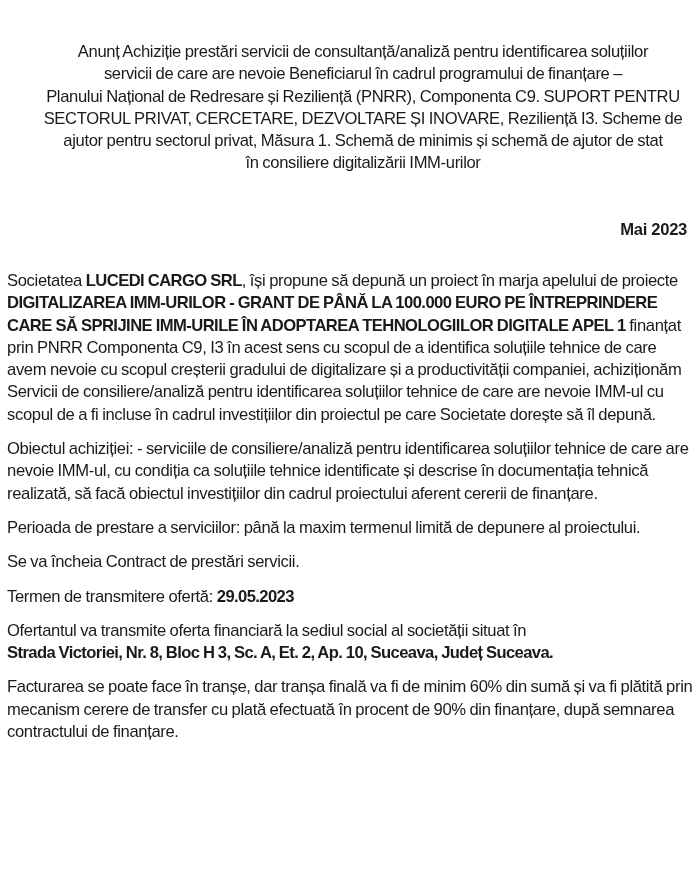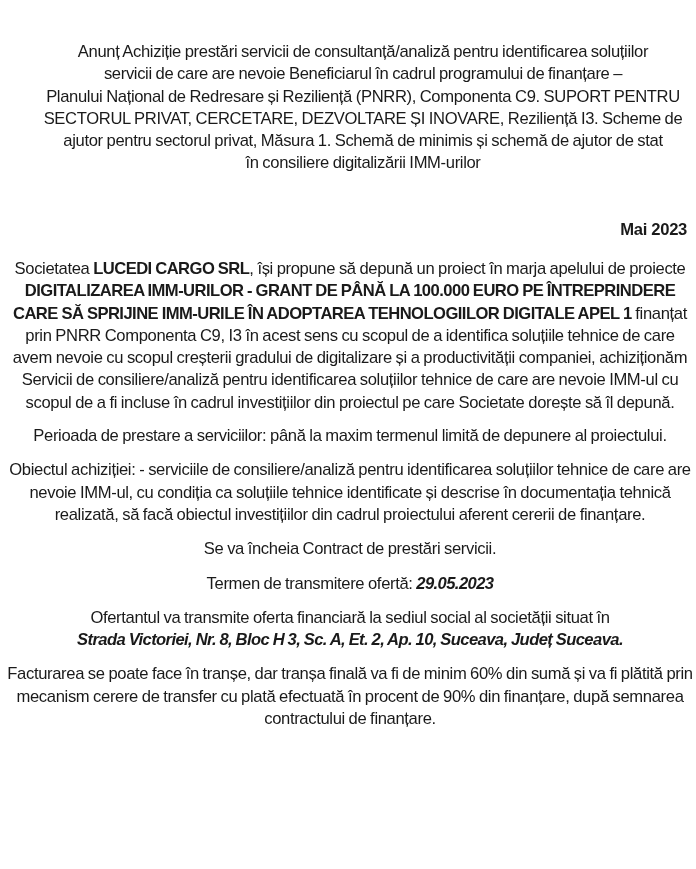--- a/index.html
+++ b/index.html
@@ -45,27 +45,26 @@
       position: absolute;
       left: 7px;
       top: 258px;
       width: 686px;
       font-size: 16.6px;
       line-height: 22.3px;
       letter-spacing: -0.35px;
       word-spacing: -0.5px;
     }
     .para {
-      margin: 0 0 12px 0;
-      text-align: center;
+      margin: 12px 0 12px 0;
     }
     .para.p1 { margin-bottom: 11px; }
     .para.p2 { margin-bottom: 12px; }
     .bold { font-weight: bold; letter-spacing: -0.55px; }
-    .italic-bold { font-style: italic; font-weight: bold; letter-spacing: -0.6px; }
+    .italic-bold { font-weight: bold; letter-spacing: -0.6px; }
   </style>
 </head>
 <body>
 
 <div class="doc">
 
   <div class="title">
     <div>Anunț Achiziție prestări servicii de consultanță/analiză pentru identificarea soluțiilor</div>
     <div>servicii de care are nevoie Beneficiarul în cadrul programului de finanțare –</div>
     <div>Planului Național de Redresare și Reziliență (PNRR), Componenta C9. SUPORT PENTRU</div>
@@ -73,23 +72,23 @@
     <div>ajutor pentru sectorul privat, Măsura 1. Schemă de minimis și schemă de ajutor de stat</div>
     <div>în consiliere digitalizării IMM-urilor</div>
   </div>
 
   <div class="date">Mai 2023</div>
 
   <div class="body">
 
     <p class="para p1"><span>Societatea </span><span class="bold">LUCEDI CARGO SRL</span><span>, își propune să depună un proiect în marja apelului de proiecte </span><span class="bold">DIGITALIZAREA IMM-URILOR - GRANT DE PÂNĂ LA 100.000 EURO PE ÎNTREPRINDERE CARE SĂ SPRIJINE IMM-URILE ÎN ADOPTAREA TEHNOLOGIILOR DIGITALE APEL 1</span><span> finanțat prin PNRR Componenta C9, I3 în acest sens cu scopul de a identifica soluțiile tehnice de care avem nevoie cu scopul creșterii gradului de digitalizare și a productivității companiei, achiziționăm Servicii de consiliere/analiză pentru identificarea soluțiilor tehnice de care are nevoie IMM-ul cu scopul de a fi incluse în cadrul investițiilor din proiectul pe care Societate dorește să îl depună.</span></p>
 
+    <p class="para p2">Obiectul achiziției: - serviciile de consiliere/analiză pentru identificarea soluțiilor tehnice de care are nevoie IMM-ul, cu condiția ca soluțiile tehnice identificate și descrise în documentația tehnică realizată, să facă obiectul investițiilor din cadrul proiectului aferent cererii de finanțare.</p>
+
     <p class="para">Perioada de prestare a serviciilor: până la maxim termenul limită de depunere al proiectului.</p>
-
-    <p class="para p2">Obiectul achiziției: - serviciile de consiliere/analiză pentru identificarea soluțiilor tehnice de care are nevoie IMM-ul, cu condiția ca soluțiile tehnice identificate și descrise în documentația tehnică realizată, să facă obiectul investițiilor din cadrul proiectului aferent cererii de finanțare.</p>
 
     <p class="para">Se va încheia Contract de prestări servicii.</p>
 
     <p class="para"><span>Termen de transmitere ofertă: </span><span class="italic-bold">29.05.2023</span></p>
 
     <p class="para"><span>Ofertantul va transmite oferta financiară la sediul social al societății situat în </span><br><span class="italic-bold">Strada Victoriei, Nr. 8, Bloc H 3, Sc. A, Et. 2, Ap. 10, Suceava, Județ Suceava.</span></p>
 
     <p class="para">Facturarea se poate face în tranșe, dar tranșa finală va fi de minim 60% din sumă și va fi plătită prin mecanism cerere de transfer cu plată efectuată în procent de 90% din finanțare, după semnarea contractului de finanțare.</p>
 
   </div>

